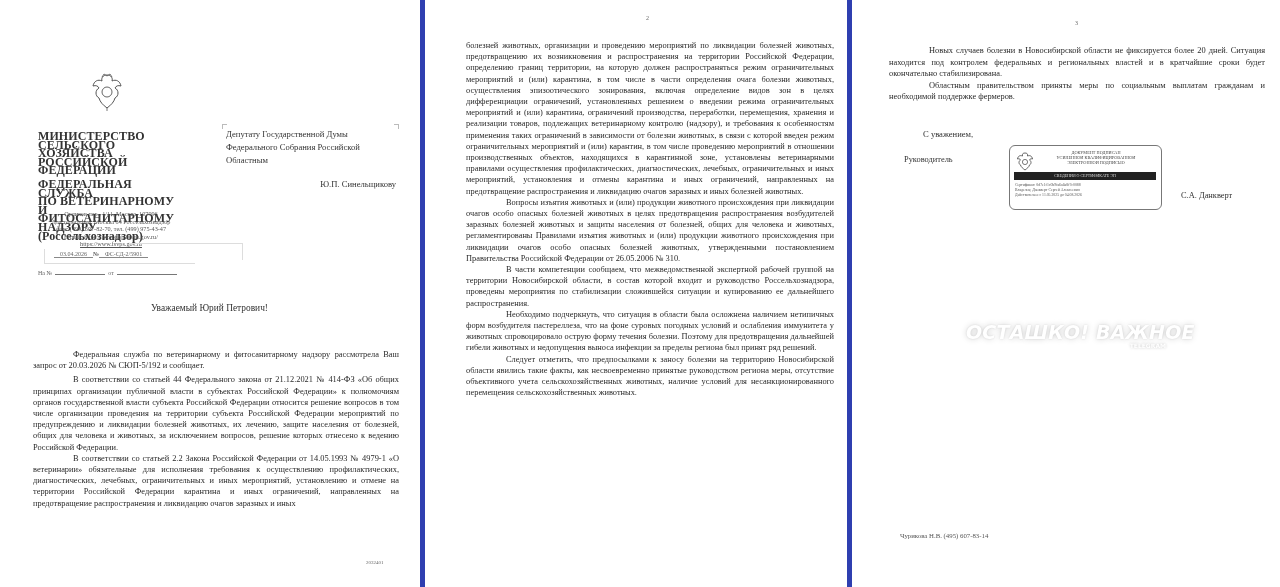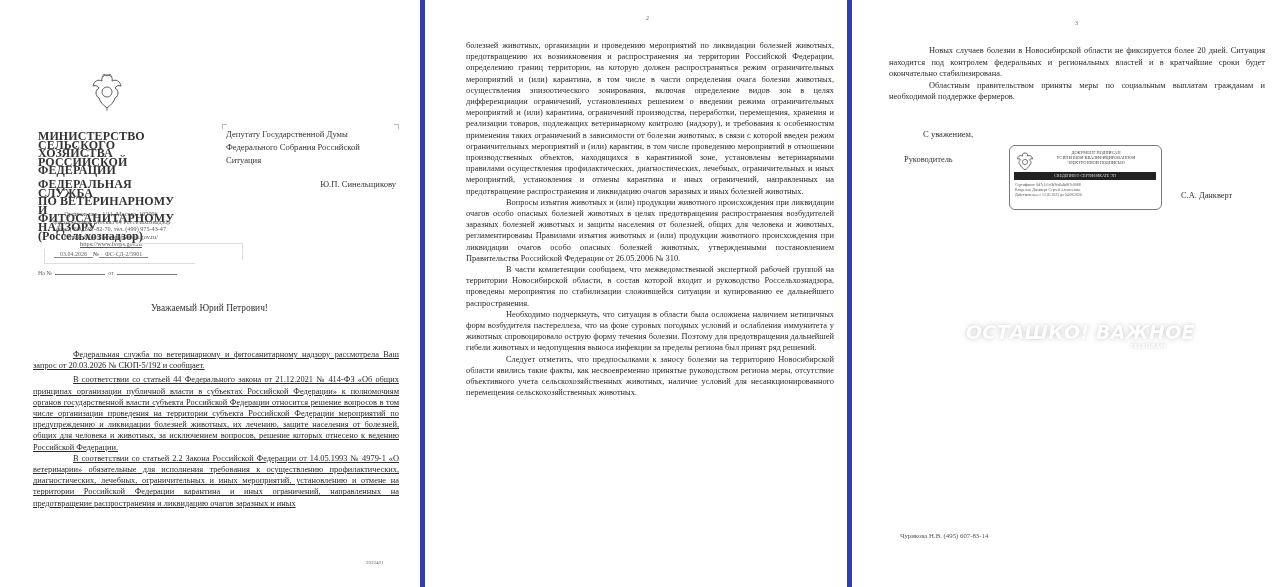--- a/index.html
+++ b/index.html
@@ -22,21 +22,21 @@
   .regline .box{position:absolute;right:-48px;top:-6px;width:112px;height:16px;border:1px solid #ddd;border-left:none;border-bottom:none;}
   .regtext{position:absolute;left:54px;top:251px;font-size:6px;color:#666;}
   .regtext span{border-bottom:1px solid #888;padding:0 6px;}
   .refline{position:absolute;left:38px;top:270px;font-size:6px;color:#666;}
   .refline .u{display:inline-block;border-bottom:1px solid #777;width:50px;margin:0 3px;}
   .refline .u2{width:60px;}
   .recipient{position:absolute;left:226px;top:128px;width:170px;font-size:8.6px;line-height:13px;color:#333;}
   .recipient .name{margin-top:11px;text-align:right;}
   .rc-corner{position:absolute;border-color:#bbb;border-style:solid;width:4px;height:4px;}
   .salut{position:absolute;left:0;top:303px;width:419px;text-align:center;font-size:9.4px;color:#333;}
-  .body1{position:absolute;left:33px;top:349px;width:366px;font-size:8.4px;line-height:11.2px;text-align:justify;text-decoration:underline;}
+  .body1{position:absolute;left:33px;top:349px;width:366px;font-size:8.4px;line-height:11.2px;text-align:justify;}
   .body1 p,.body2 p,.body3 p{margin:0;text-indent:40px;}
   .stamp1{position:absolute;left:366px;top:560px;font-size:5px;color:#666;}
 
   
   .pnum{position:absolute;font-size:6px;color:#666;}
   .body2{position:absolute;left:40px;top:40px;width:368px;font-size:8.4px;line-height:11.2px;text-align:justify;}
   .body2 p.noind{text-indent:0;}
 
   
   .body3{position:absolute;left:36px;top:45px;width:376px;font-size:8.4px;line-height:11.6px;text-align:justify;}
@@ -88,21 +88,21 @@
   </div>
   <div class="refline">
     <span>На №</span><span class="u"></span><span>от</span><span class="u u2"></span>
   </div>
 
   <div class="rc-corner" style="left:222px;top:124px;border-width:1px 0 0 1px;"></div>
   <div class="rc-corner" style="left:394px;top:124px;border-width:1px 1px 0 0;"></div>
   <div class="recipient">
     <div>Депутату Государственной Думы</div>
     <div>Федерального Собрания Российской</div>
-    <div>Ситуация</div>
+    <div>Областным</div>
     <div class="name">Ю.П. Синельщикову</div>
   </div>
 
   <div class="salut">Уважаемый Юрий Петрович!</div>
 
   <div class="body1">
     <p style="margin-bottom:3px">Федеральная служба по ветеринарному и фитосанитарному надзору рассмотрела Ваш запрос от 20.03.2026 № СЮП-5/192 и сообщает.</p>
     <p>В соответствии со статьей 44 Федерального закона от 21.12.2021 № 414-ФЗ «Об общих принципах организации публичной власти в субъектах Российской Федерации» к полномочиям органов государственной власти субъекта Российской Федерации относится решение вопросов в том числе организации проведения на территории субъекта Российской Федерации мероприятий по предупреждению и ликвидации болезней животных, их лечению, защите населения от болезней, общих для человека и животных, за исключением вопросов, решение которых отнесено к ведению Российской Федерации.</p>
     <p>В соответствии со статьей 2.2 Закона Российской Федерации от 14.05.1993 № 4979-1 «О ветеринарии» обязательные для исполнения требования к осуществлению профилактических, диагностических, лечебных, ограничительных и иных мероприятий, установлению и отмене на территории Российской Федерации карантина и иных ограничений, направленных на предотвращение распространения и ликвидацию очагов заразных и иных</p>
   </div>

